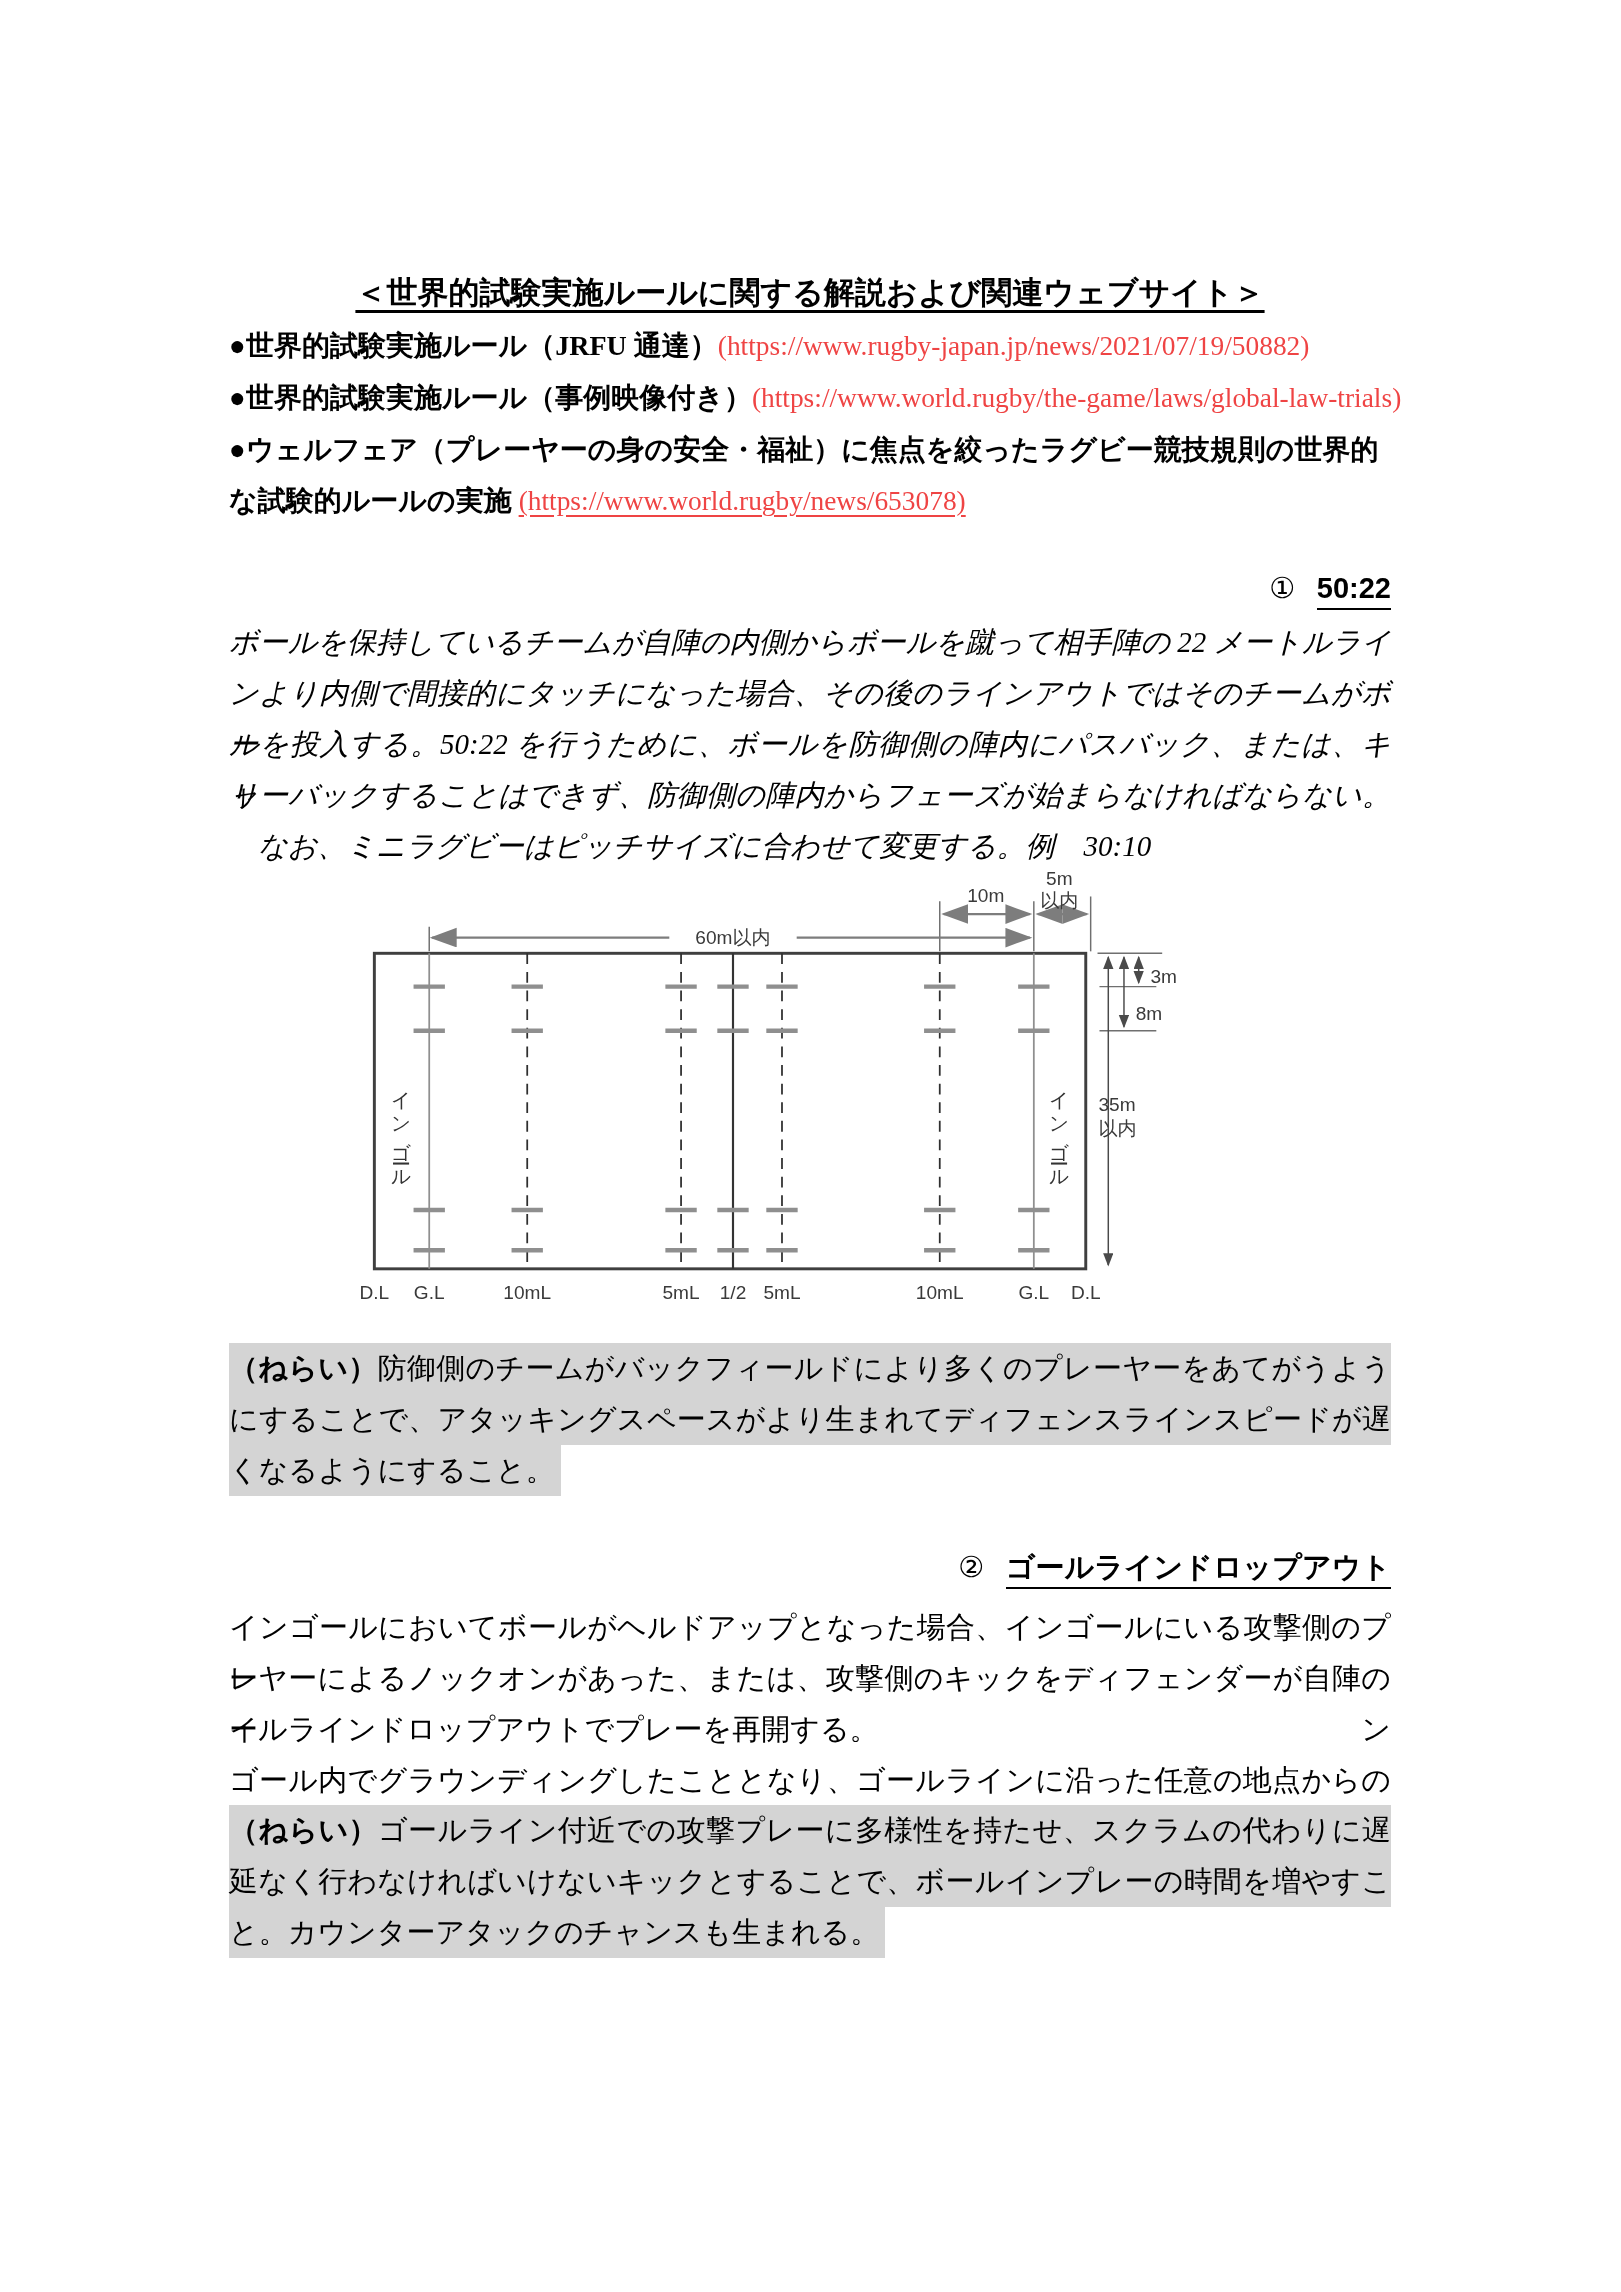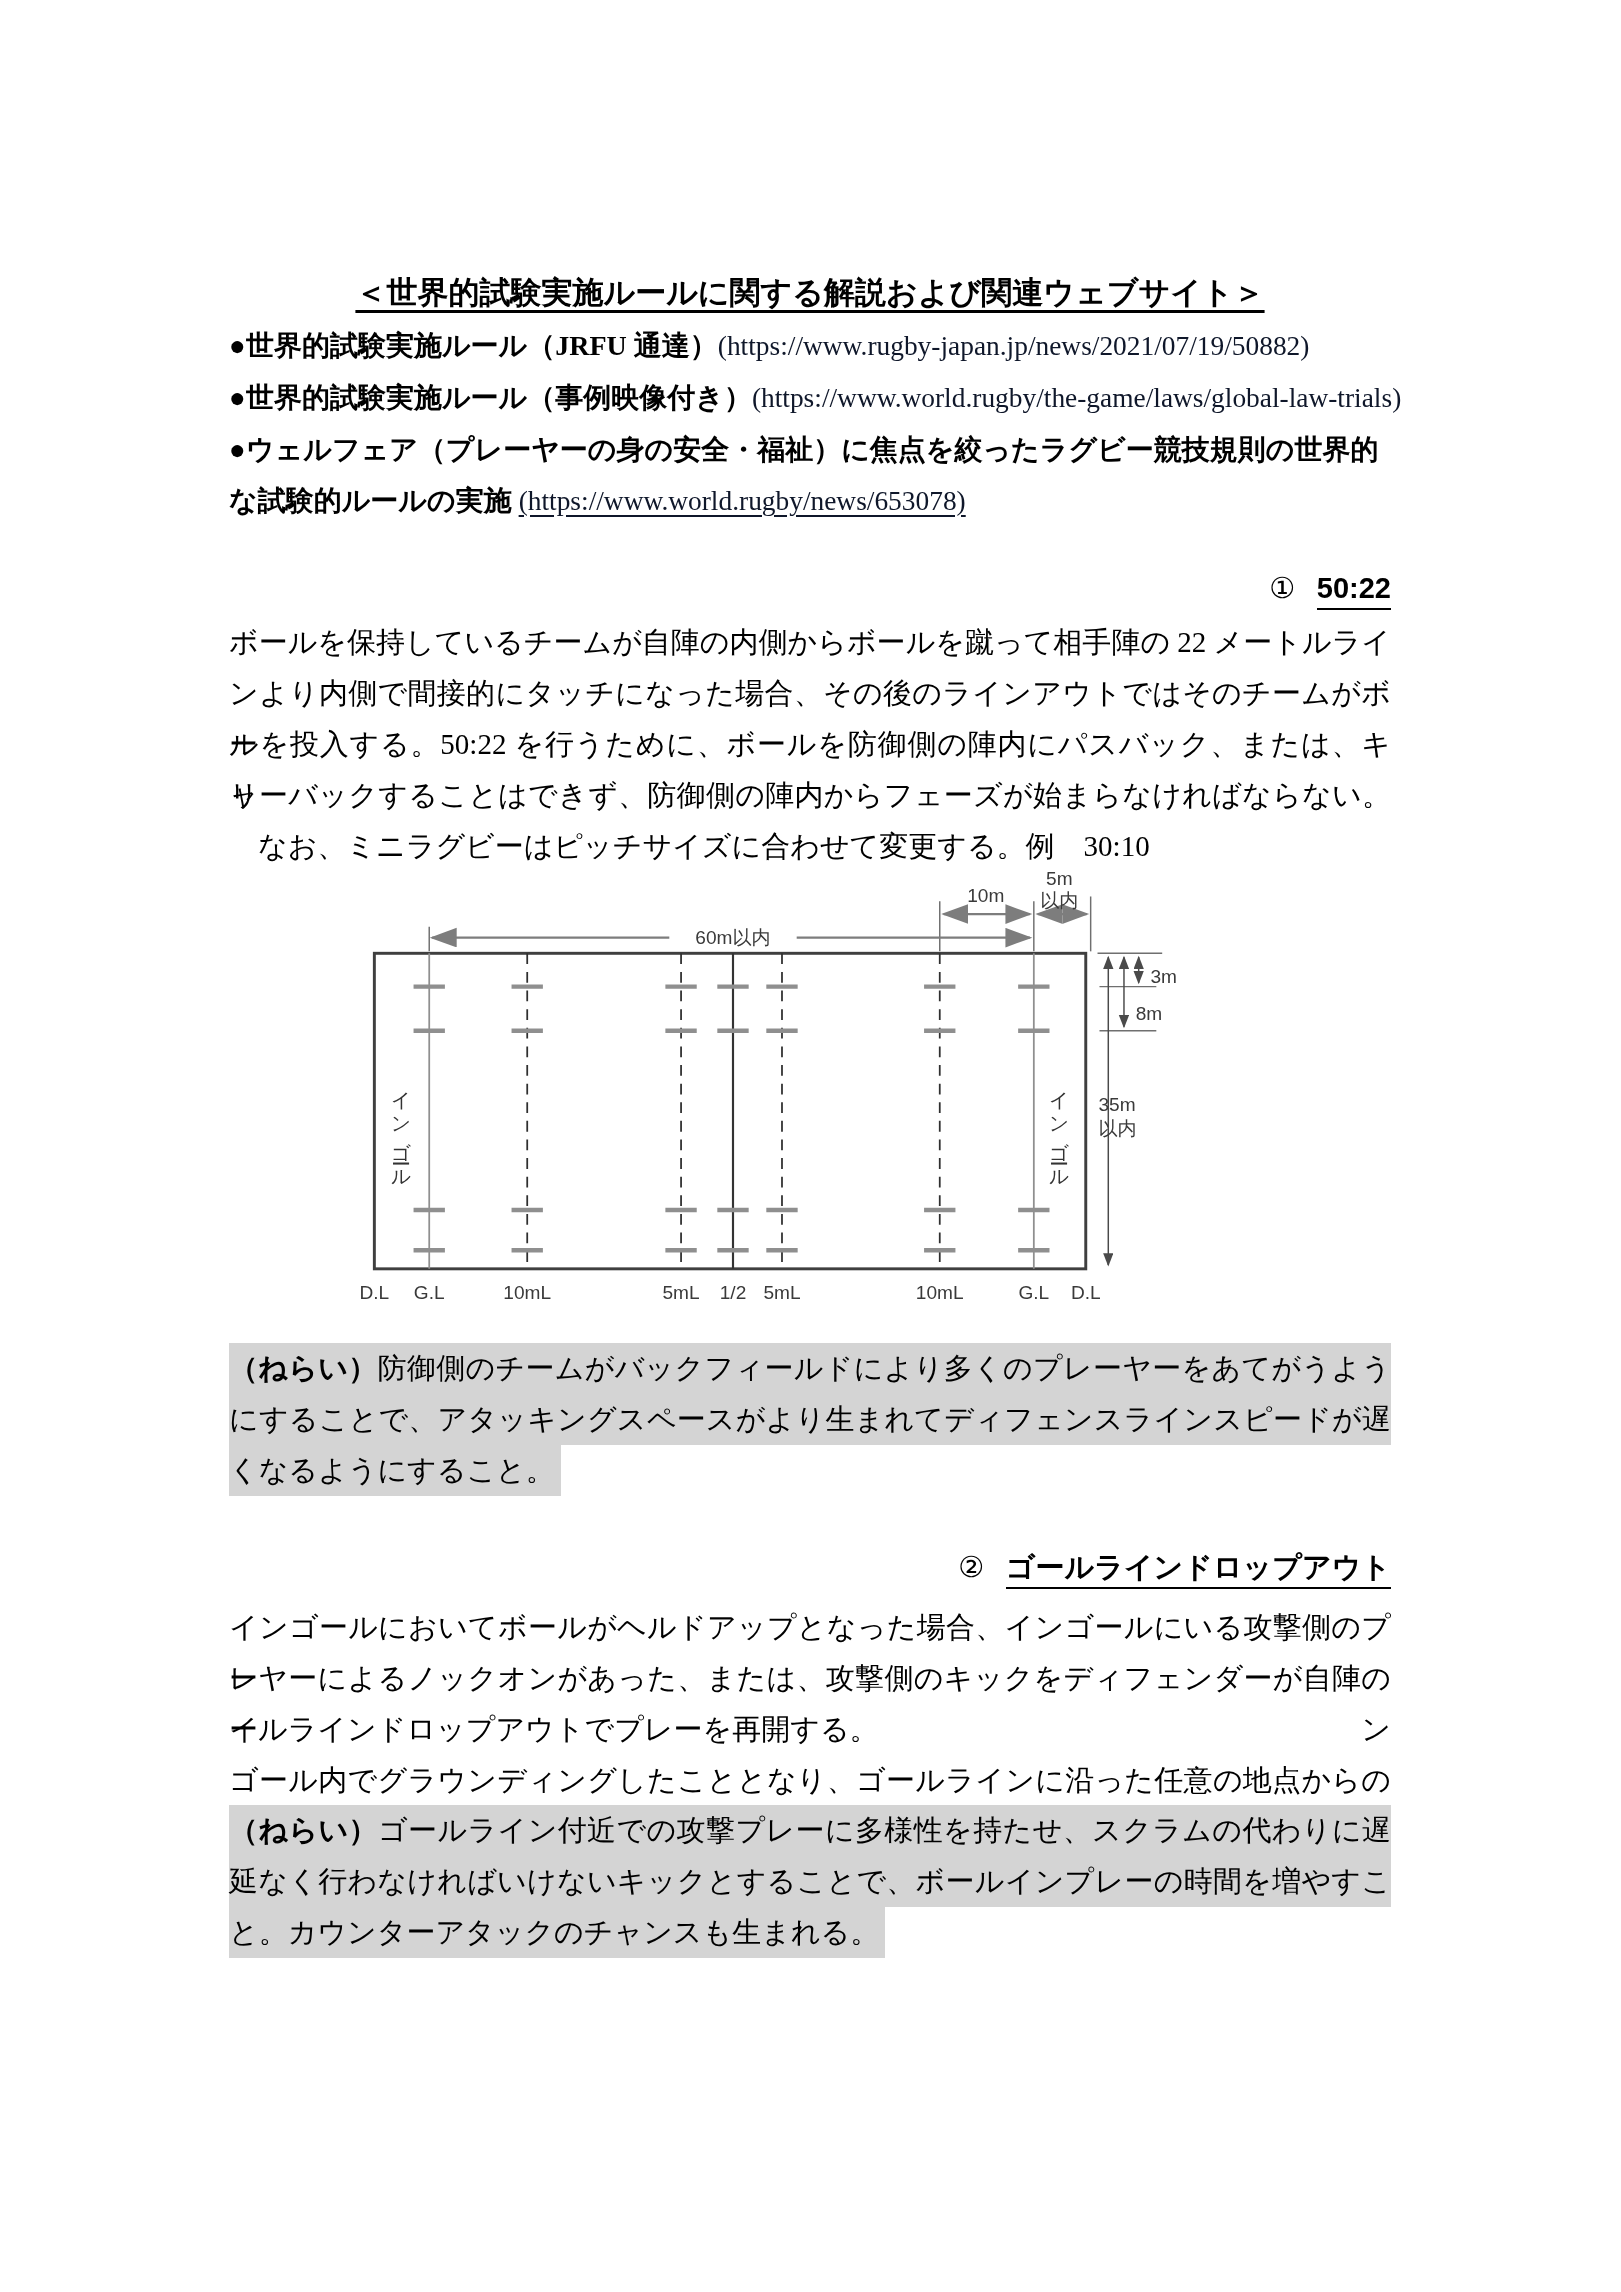--- a/index.html
+++ b/index.html
@@ -19,36 +19,36 @@
   }
   .doc-title .t-underline {
     text-decoration:underline; text-underline-offset:6.9px;
     text-decoration-thickness:2.5px;
   }
 
   
   .bullets { top:320px; }
   .b-line { line-height:51px; white-space:nowrap; font-size:28px; }
   .b-label { font-weight:bold; }
-  .url { color:#0f172a; font-size:27.4px; text-decoration:none; }
+  .url { color:#ef4444; font-size:27.4px; text-decoration:none; }
   .url.u { text-decoration:underline; text-underline-offset:4.9px; }
 
   
   .sec-head { font-size:29px; line-height:41px; white-space:nowrap;
     font-family:"Liberation Sans","DejaVu Sans",sans-serif; font-weight:bold;text-align:right; }
   .sec-head .num { margin-right:21.6px; font-weight:normal; }
   .sec-head .head-u { border-bottom:2.9px solid #000; padding-bottom:3.9px; }
   .sec1-head { top:568px; }
   .sec2-head { top:1547px; }
 
   
   .para { font-size:29px; }
   .p-line { line-height:51px; height:51px; white-space:nowrap; }
   .p-line.jl { text-align:justify; text-align-last:justify; white-space:normal; }
-  .para1 { top:617px; }
+  .para1 { top:617px;font-style:italic; }
   .para2 { top:1602px; }
 
   
   .hl-block { font-size:29px; }
   .hl1 { top:1343px; }
   .hl2 { top:1805px; }
   .h-line { line-height:51px; height:51px; }
   .h-line.full { background:#d4d4d4; text-align:justify; text-align-last:justify; }
   .h-line .part { display:inline-block; background:#d4d4d4; line-height:51px; height:51px; padding-right:5.9px;text-align:center; }
   .aim-prefix { font-weight:bold; }

